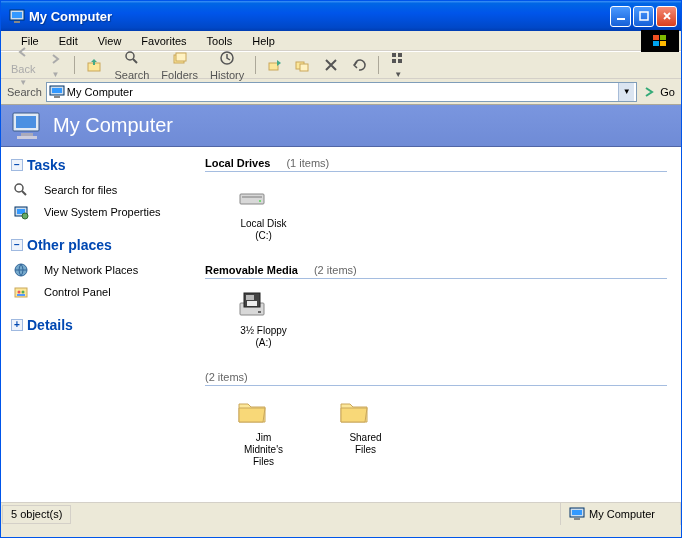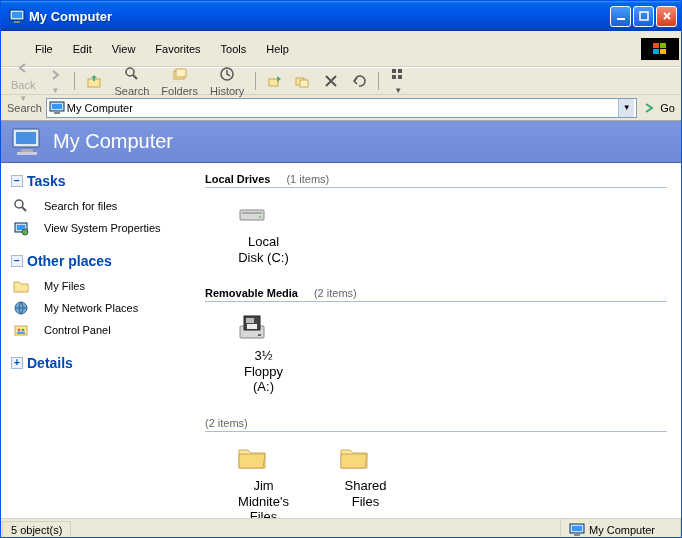--- a/index.html
+++ b/index.html
@@ -41,26 +41,26 @@
   font-family: Arial;
   font-size: 11px;
   font-weight: bold;
   color: white;
   cursor: pointer;
 }
 .win-btn.min, .win-btn.max { background: linear-gradient(to bottom, #4b9aff, #1560d8); }
 .win-btn.close { background: linear-gradient(to bottom, #f58a74, #d83f1f); }
 
 .menubar {
-  height: 36px;
+  height: 20px;
   background: #ece9d8;
   border-bottom: 1px solid #d4d0c8;
   display: flex;
   align-items: center;
-  padding-left: 24px;
+  padding-left: 10px;
 }
 .menubar .menu-item {
   padding: 3px 10px;
   cursor: pointer;
 }
 .menubar .logo-area {
   margin-left: auto;
   width: 38px;
   height: 22px;
   background: #000;
@@ -214,21 +214,21 @@
 }
 .group-title { font-weight: bold; font-size: 11px; }
 .group-count { color: #666; font-size: 11px; }
 .icon-grid { display: flex; gap: 24px; flex-wrap: wrap; padding-left: 8px; }
 .icon-item {
   width: 78px;
   text-align: center;
   cursor: pointer;
 }
 .icon-item .big-icon { width: 32px; height: 32px; margin: 0 auto 4px; display: block; }
-.icon-item .label { font-size: 13px; line-height: 1.2; margin-left: 23px; }
+.icon-item .label { font-size: 10px; line-height: 1.2; margin-left: 23px; }
 
 .statusbar {
   height: 23px;
   background: #ece9d8;
   border-top: 1px solid #d4d0c8;
   display: flex;
   align-items: center;
   font-size: 11px;
 }
 .status-cell {
@@ -462,28 +462,20 @@
 
     <div class="side-section">
       <div class="side-header">
         <span class="side-toggle">−</span>
         <span>Other places</span>
       </div>
       <div class="side-items">
         <div class="side-item">
           <span class="mini-icon">
               <svg viewBox="0 0 16 16">
-                <path d="M1 4 L6 4 L8 6 L15 6 L15 14 L1 14 Z" fill="#fce79a" stroke="#caa75b"></path>
-              </svg>
-            </span>
-          <span>My Files</span>
-        </div>
-        <div class="side-item">
-          <span class="mini-icon">
-              <svg viewBox="0 0 16 16">
                 <circle cx="8" cy="8" r="6" fill="#7ac" stroke="#369"></circle>
                 <path d="M2 8 L14 8 M8 2 Q12 8 8 14 Q4 8 8 2" fill="none" stroke="#369"></path>
               </svg>
             </span>
           <span>My Network Places</span>
         </div>
         <div class="side-item">
           <span class="mini-icon">
               <svg viewBox="0 0 16 16">
                 <rect x="2" y="4" width="12" height="9" fill="#fce79a" stroke="#caa75b"></rect>

